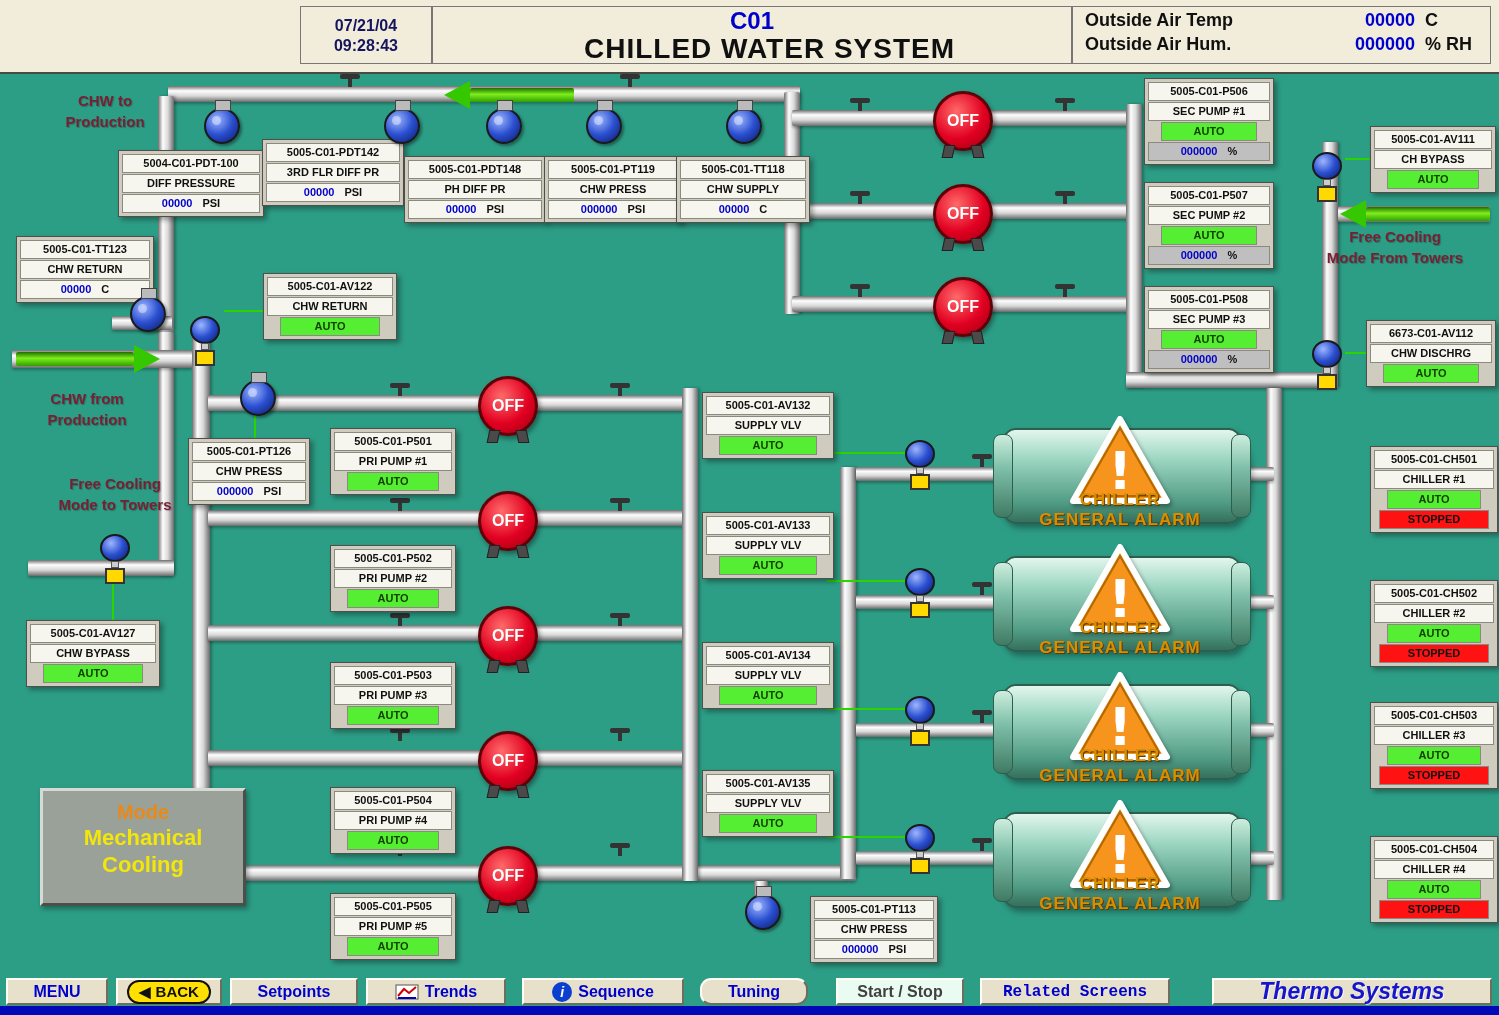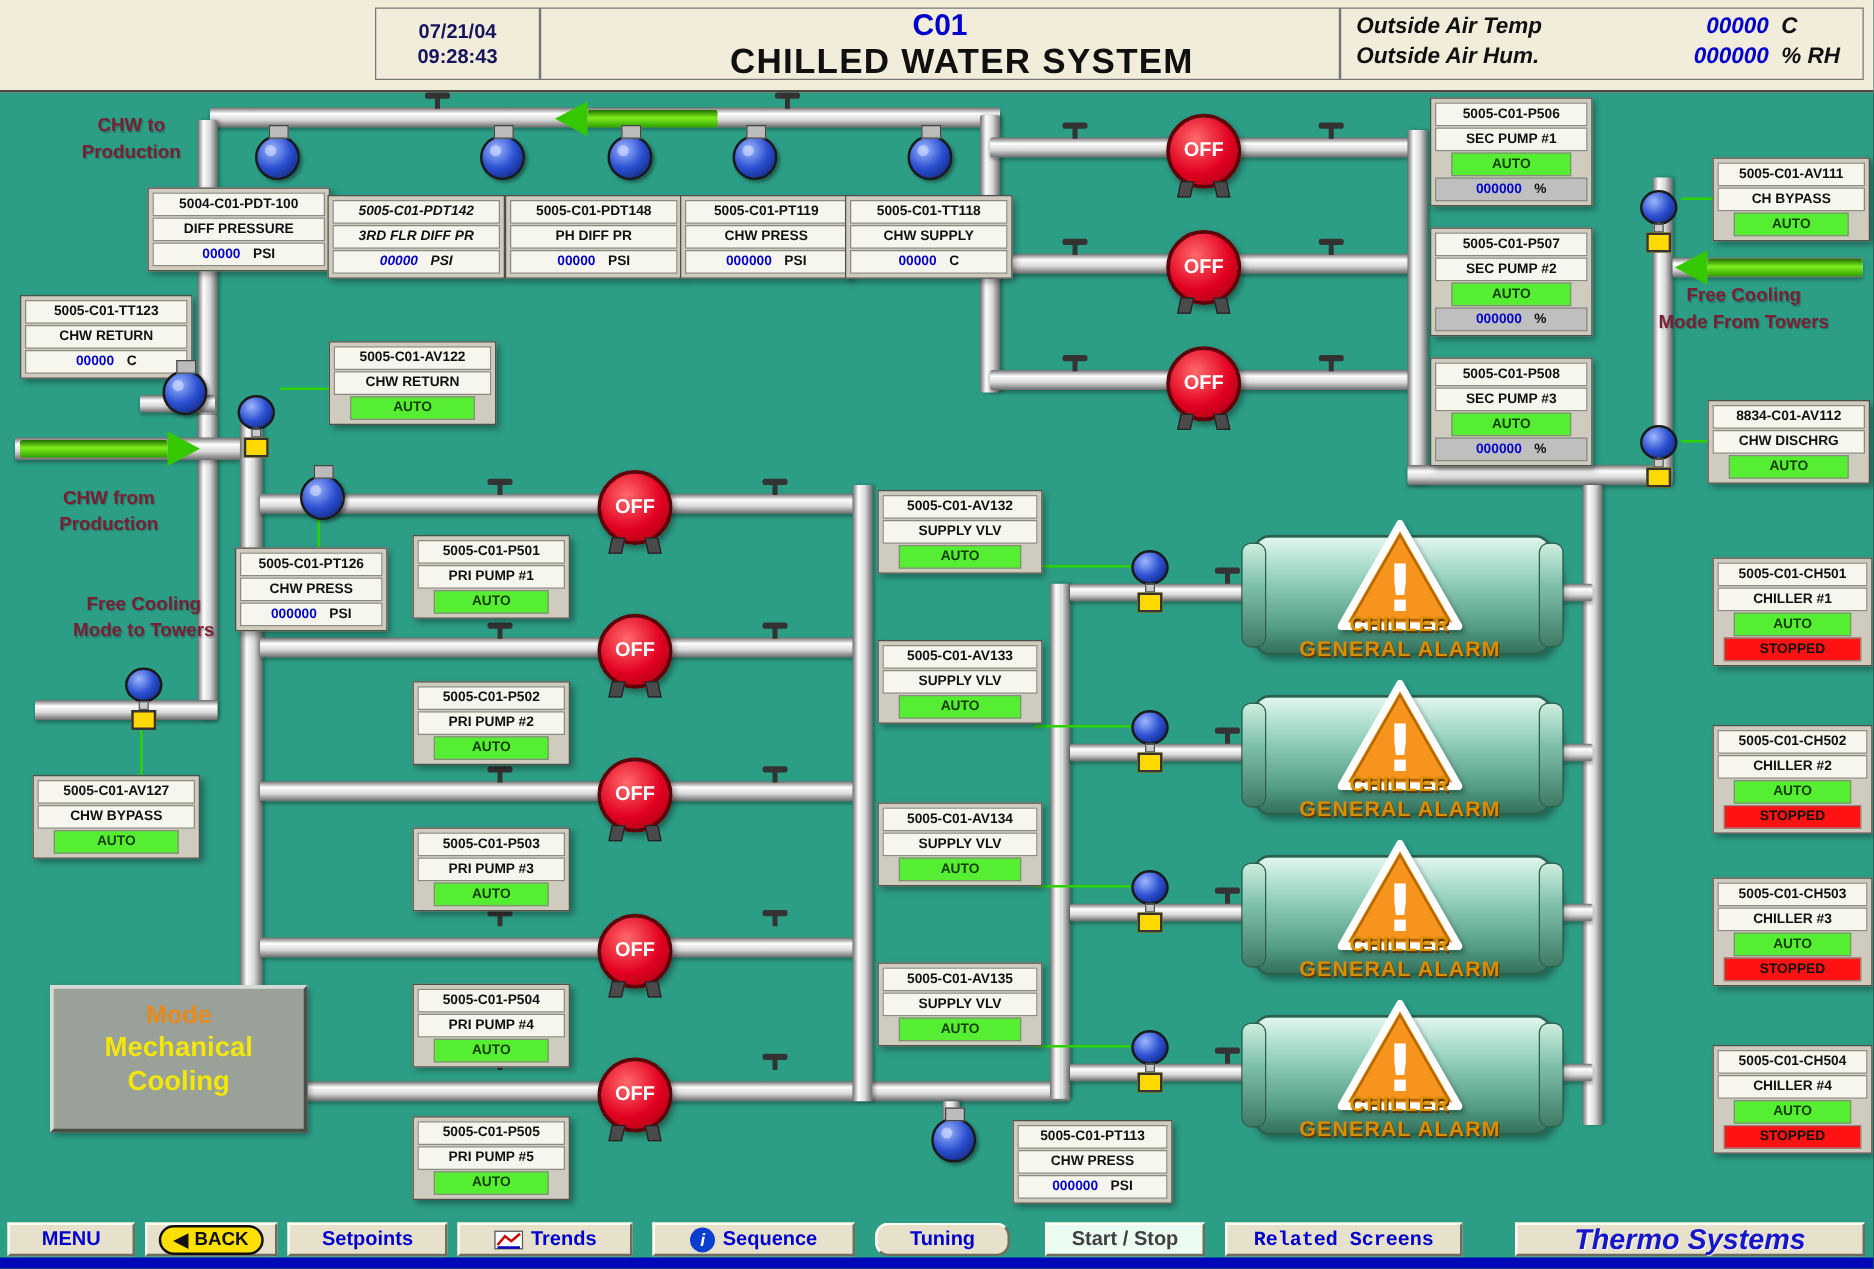--- a/index.html
+++ b/index.html
@@ -5,21 +5,21 @@
   html,body{margin:0;padding:0;background:#222;}
   .stage{position:relative;width:1499px;height:1015px;background:#2D9E86;overflow:hidden;
          font-family:"Liberation Sans",sans-serif;}
   
   .hdr{position:absolute;left:0;top:0;width:1499px;height:72px;background:#F2EDDB;border-bottom:2px solid #4a4a44;}
   .hsec{position:absolute;top:6px;height:58px;background:#F2EDDB;border:1px solid #777;box-sizing:border-box;}
   .day{font-weight:bold;font-size:31px;color:#7A1F33;line-height:56px;text-align:center;}
   .dt{font-weight:bold;font-size:16px;color:#15155E;text-align:center;padding-top:9px;line-height:20px;}
   .c01{font-weight:bold;font-size:24px;color:#0000CC;text-align:center;margin-top:1px;line-height:26px;}
   .systitle{font-weight:bold;font-size:28px;color:#101010;text-align:center;letter-spacing:1px;line-height:30px;padding-left:35px;}
-  .oarow{display:flex;align-items:baseline;padding:3px 12px 0 12px;font-weight:bold;font-size:18px;font-style:italic;}
+  .oarow{display:flex;align-items:baseline;padding:3px 12px 0 12px;font-weight:bold;font-size:18px;}
   .oalabel{color:#101010;width:225px;}
   .oaval{color:#0000CC;width:105px;text-align:right;}
   .oaunit{color:#101010;margin-left:10px;}
   
   .ph{position:absolute;height:16px;border-radius:2px;z-index:2;
       background:linear-gradient(to bottom,#6e6e6e,#fdfdfd 30%,#d9d9d9 62%,#6a6a6a);
       box-shadow:0 2px 3px rgba(0,0,0,.30);}
   .pv{position:absolute;width:16px;border-radius:2px;z-index:2;
       background:linear-gradient(to right,#6e6e6e,#fdfdfd 30%,#d9d9d9 62%,#6a6a6a);
       box-shadow:2px 0 3px rgba(0,0,0,.30);}
@@ -319,21 +319,21 @@
   </div>
 
   <div class="panel" style="left:118px;top:150px;width:140px;">
     <div class="prow">5004-C01-PDT-100</div>
     <div class="prow">DIFF PRESSURE</div>
     <div class="prow val">
         <span class="num">00000</span>
         <span>PSI</span>
       </div>
   </div>
-  <div class="panel" style="left:262px;top:156px;width:136px;font-style:italic;">
+  <div class="panel" style="left:262px;top:139px;width:136px;">
     <div class="prow">5005-C01-PDT142</div>
     <div class="prow">3RD FLR DIFF PR</div>
     <div class="prow val">
         <span class="num">00000</span>
         <span>PSI</span>
       </div>
   </div>
   <div class="panel" style="left:404px;top:156px;width:136px;">
     <div class="prow">5005-C01-PDT148</div>
     <div class="prow">PH DIFF PR</div>
@@ -412,21 +412,21 @@
     <div class="prow">5005-C01-AV135</div>
     <div class="prow">SUPPLY VLV</div>
     <div class="prow auto">AUTO</div>
   </div>
   <div class="panel" style="left:1370px;top:126px;width:120px;">
     <div class="prow">5005-C01-AV111</div>
     <div class="prow">CH BYPASS</div>
     <div class="prow auto">AUTO</div>
   </div>
   <div class="panel" style="left:1366px;top:320px;width:124px;">
-    <div class="prow">8834-C01-AV112</div>
+    <div class="prow">6673-C01-AV112</div>
     <div class="prow">CHW DISCHRG</div>
     <div class="prow auto">AUTO</div>
   </div>
 
   <div class="panel" style="left:330px;top:428px;width:120px;">
     <div class="prow">5005-C01-P501</div>
     <div class="prow">PRI PUMP #1</div>
     <div class="prow auto">AUTO</div>
   </div>
   <div class="panel" style="left:330px;top:545px;width:120px;">

